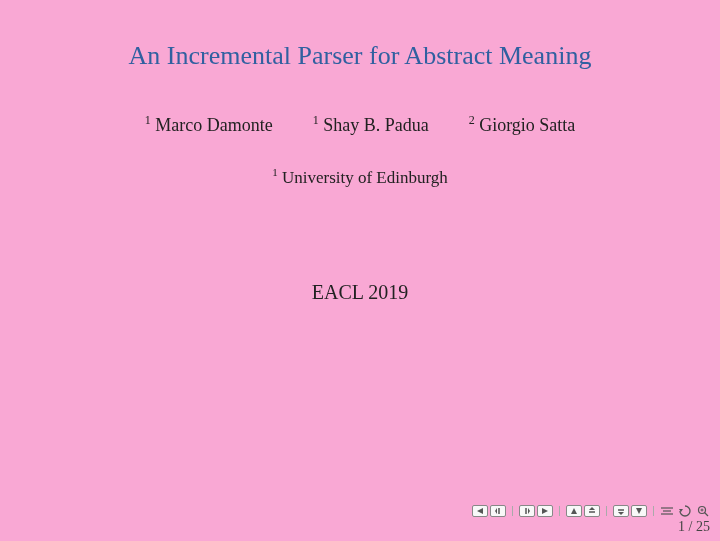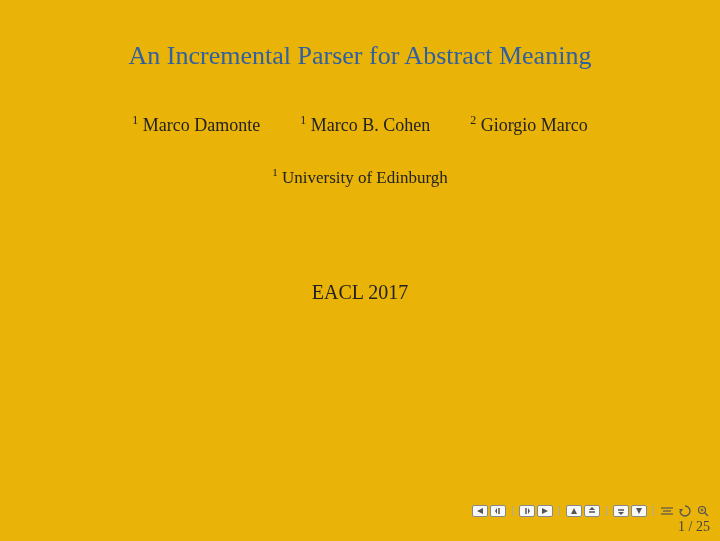--- a/index.html
+++ b/index.html
@@ -7,21 +7,21 @@
       width: 720px;
       height: 541px;
       background: #ffffff;
       font-family: 'Computer Modern', 'Latin Modern', Georgia, serif;
       overflow: hidden;
       position: relative;
     }
     .slide {
       width: 720px;
       height: 541px;
-      background: #eab308;
+      background: #f9a8d4;
       display: flex;
       flex-direction: column;
       align-items: center;
       position: relative;
     }
     .title-area {
       margin-top: 38px;
       text-align: center;
       line-height: 1.35;
     }
@@ -140,37 +140,37 @@
     <div class="title-text">An Incremental Parser for Abstract Meaning</div>
   </div>
 
   <div class="authors-area">
     <div class="author">
       <sup>1</sup>
       <span>Marco Damonte</span>
     </div>
     <div class="author">
       <sup>1</sup>
-      <span>Marco B. Cohen</span>
+      <span>Shay B. Padua</span>
     </div>
     <div class="author">
       <sup>2</sup>
-      <span>Giorgio Marco</span>
+      <span>Giorgio Satta</span>
     </div>
   </div>
 
   <div class="affiliations-area">
     <div class="affiliation">
       <sup>1</sup>
       <span>University of Edinburgh</span>
     </div>
   </div>
 
   <div class="conference-area">
-    <div class="conference-text">EACL 2017</div>
+    <div class="conference-text">EACL 2019</div>
   </div>
 
   <div class="footer">
     <div class="nav-icons">
       <div class="nav-icon-group">
         <div class="nav-btn">
           <svg width="8" height="8" viewBox="0 0 8 8">
               <polygon points="7,1 1,4 7,7" fill="#555"></polygon>
             </svg>
         </div>

